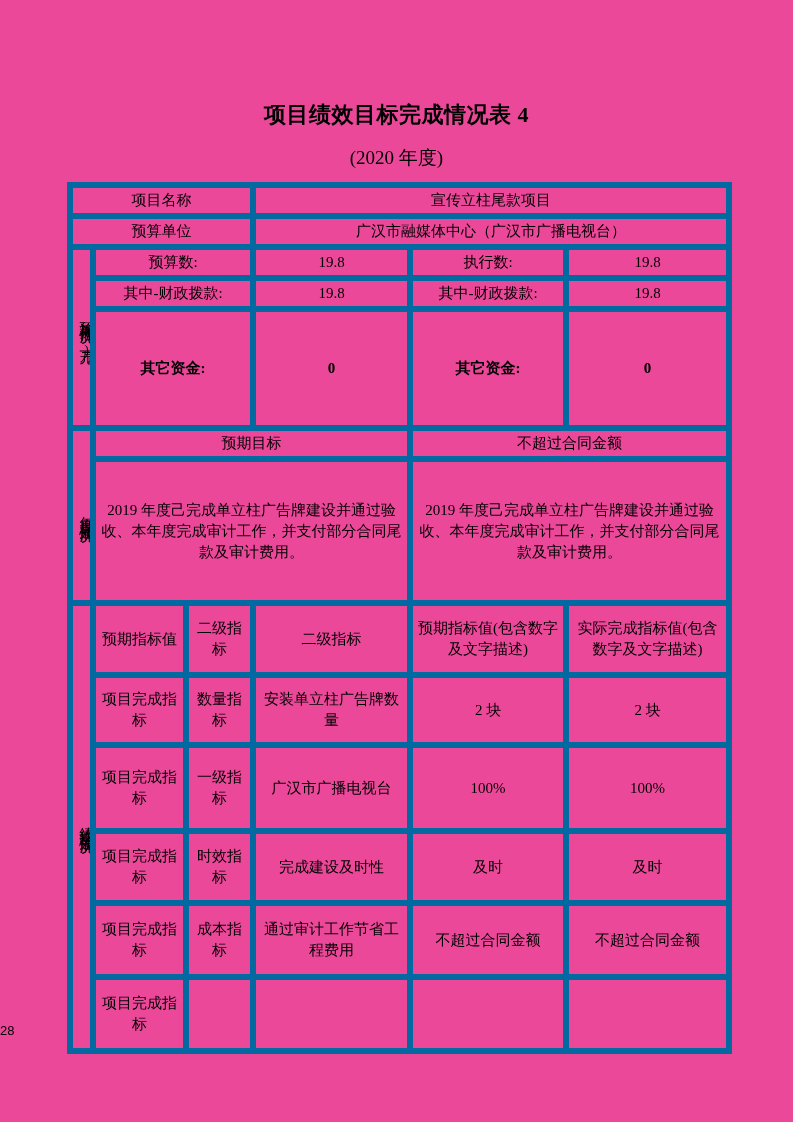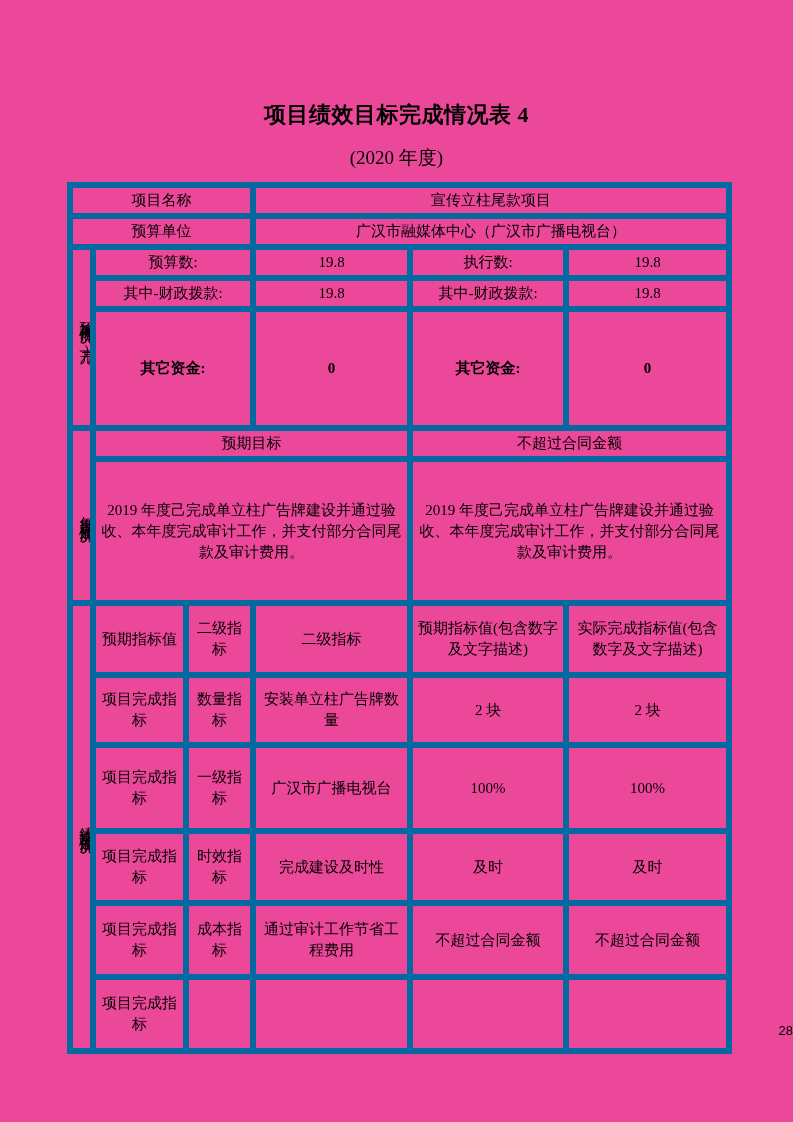--- a/index.html
+++ b/index.html
@@ -70,21 +70,21 @@
   tr.h-ihead { height: 72px; }
   tr.h-ind1  { height: 70px; }
   tr.h-ind2  { height: 86px; }
   tr.h-ind3  { height: 72px; }
   tr.h-ind4  { height: 74px; }
   tr.h-ind5  { height: 74px; }
   .page-number {
     position: absolute;
     left: 0; right: 0;
     top: 1023px;
-    text-align: right;
+    text-align: left;
     font-size: 13px;
     font-family: "Liberation Sans", "DejaVu Sans", sans-serif;
   }
 </style>
 </head>
 <body>
 
 <div class="page">
 
   <div class="doc-title">项目绩效目标完成情况表 4</div>

